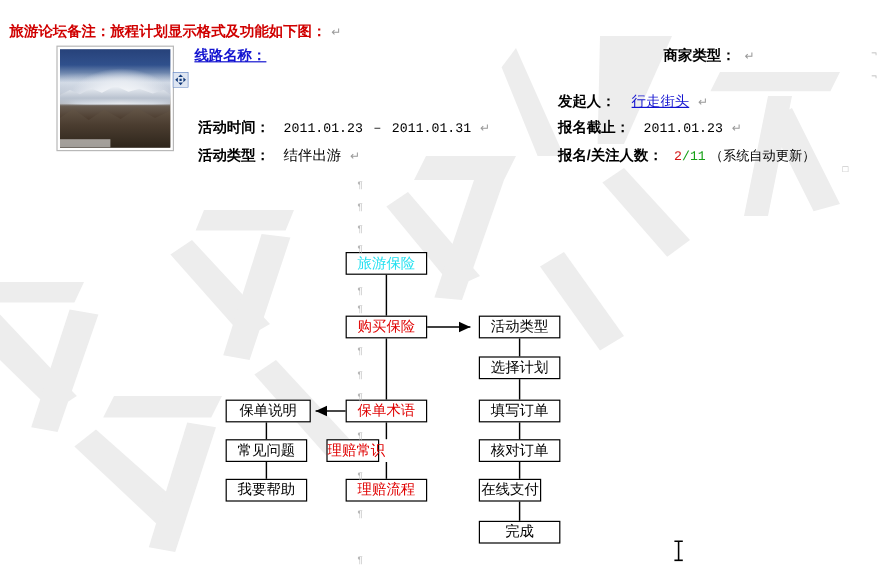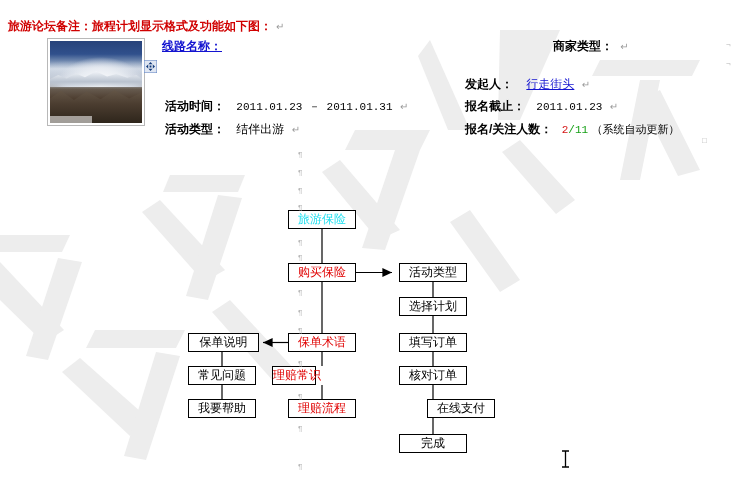--- a/index.html
+++ b/index.html
@@ -310,21 +310,21 @@
   <div class="node red" style="left:288px; top:399px; width:68px;">理赔流程</div>
 
   <div class="node black" style="left:188px; top:333px; width:71px;">保单说明</div>
   <div class="node black" style="left:188px; top:366px; width:68px;">常见问题</div>
   <div class="node black" style="left:188px; top:399px; width:68px;">我要帮助</div>
 
   <div class="node black" style="left:399px; top:263px; width:68px;">活动类型</div>
   <div class="node black" style="left:399px; top:297px; width:68px;">选择计划</div>
   <div class="node black" style="left:399px; top:333px; width:68px;">填写订单</div>
   <div class="node black" style="left:399px; top:366px; width:68px;">核对订单</div>
-  <div class="node black" style="left:399px; top:399px; width:68px;margin-left:28px;">在线支付</div>
+  <div class="node black" style="left:399px; top:399px; width:52px;">在线支付</div>
   <div class="node black" style="left:399px; top:434px; width:68px;">完成</div>
 
   <div id="para-marks">
       <div class="para-mark" style="left: 298px; top: 150px;">¶</div>
       <div class="para-mark" style="left: 298px; top: 168px;">¶</div>
       <div class="para-mark" style="left: 298px; top: 186px;">¶</div>
       <div class="para-mark" style="left: 298px; top: 203px;">¶</div>
       <div class="para-mark" style="left: 298px; top: 238px;">¶</div>
       <div class="para-mark" style="left: 298px; top: 253px;">¶</div>
       <div class="para-mark" style="left: 298px; top: 288px;">¶</div>

